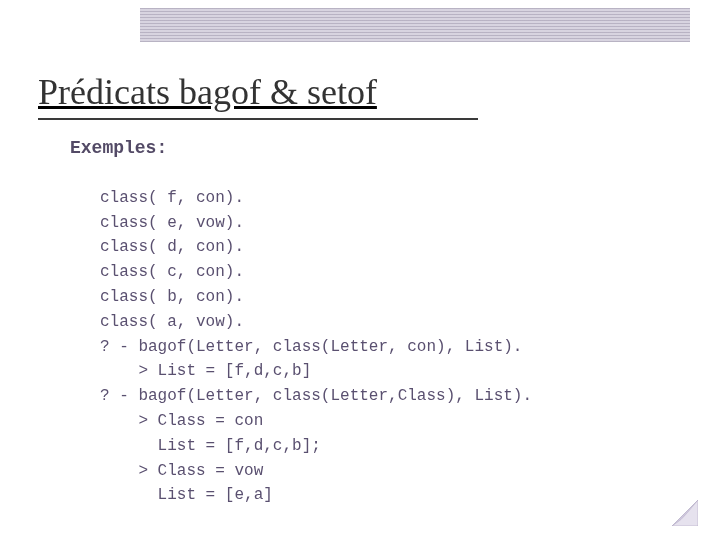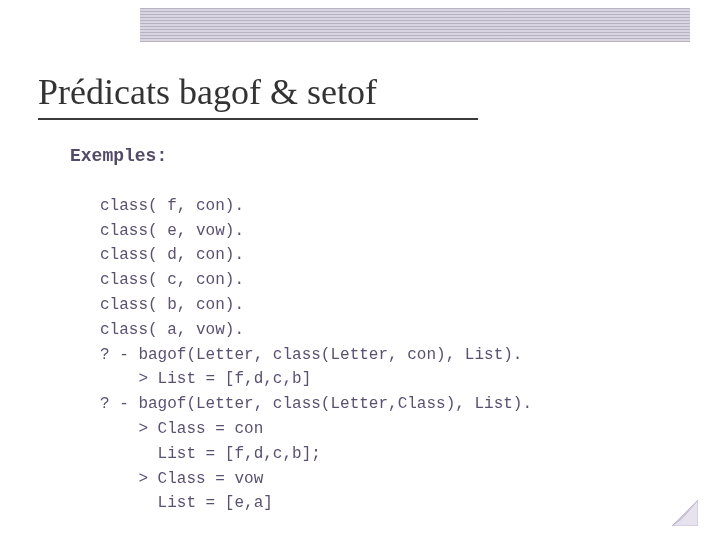--- a/index.html
+++ b/index.html
@@ -32,20 +32,21 @@
     background-image: repeating-linear-gradient(
       0deg,
       rgba(90,80,110,0.25) 0px,
       rgba(90,80,110,0.25) 1px,
       transparent 1px,
       transparent 3px
     );
   }
   .title-wrap {
     padding: 22px 0 0 38px;
+    text-decoration: underline;
   }
   .title {
     font-size: 36px;
     color: #333;
     font-weight: 400;
     margin: 0;
     line-height: 1.05;
   }
   .title-underline {
     margin-top: 6px;
@@ -53,21 +54,21 @@
     width: 440px;
   }
   .content {
     padding: 18px 40px 0 72px;
   }
   .exemples {
     font-family: 'Courier New', Courier, monospace;
     font-size: 18px;
     color: #534a66;
     font-weight: bold;
-    margin: 8px 0 6px -2px;
+    margin: 0 0 6px -2px;
   }
   .code-block {
     font-family: 'Courier New', Courier, monospace;
     font-size: 16px;
     line-height: 1.55;
     color: #5a5070;
     white-space: pre;
     padding-left: 28px;
     margin-top: 28px;
   }

